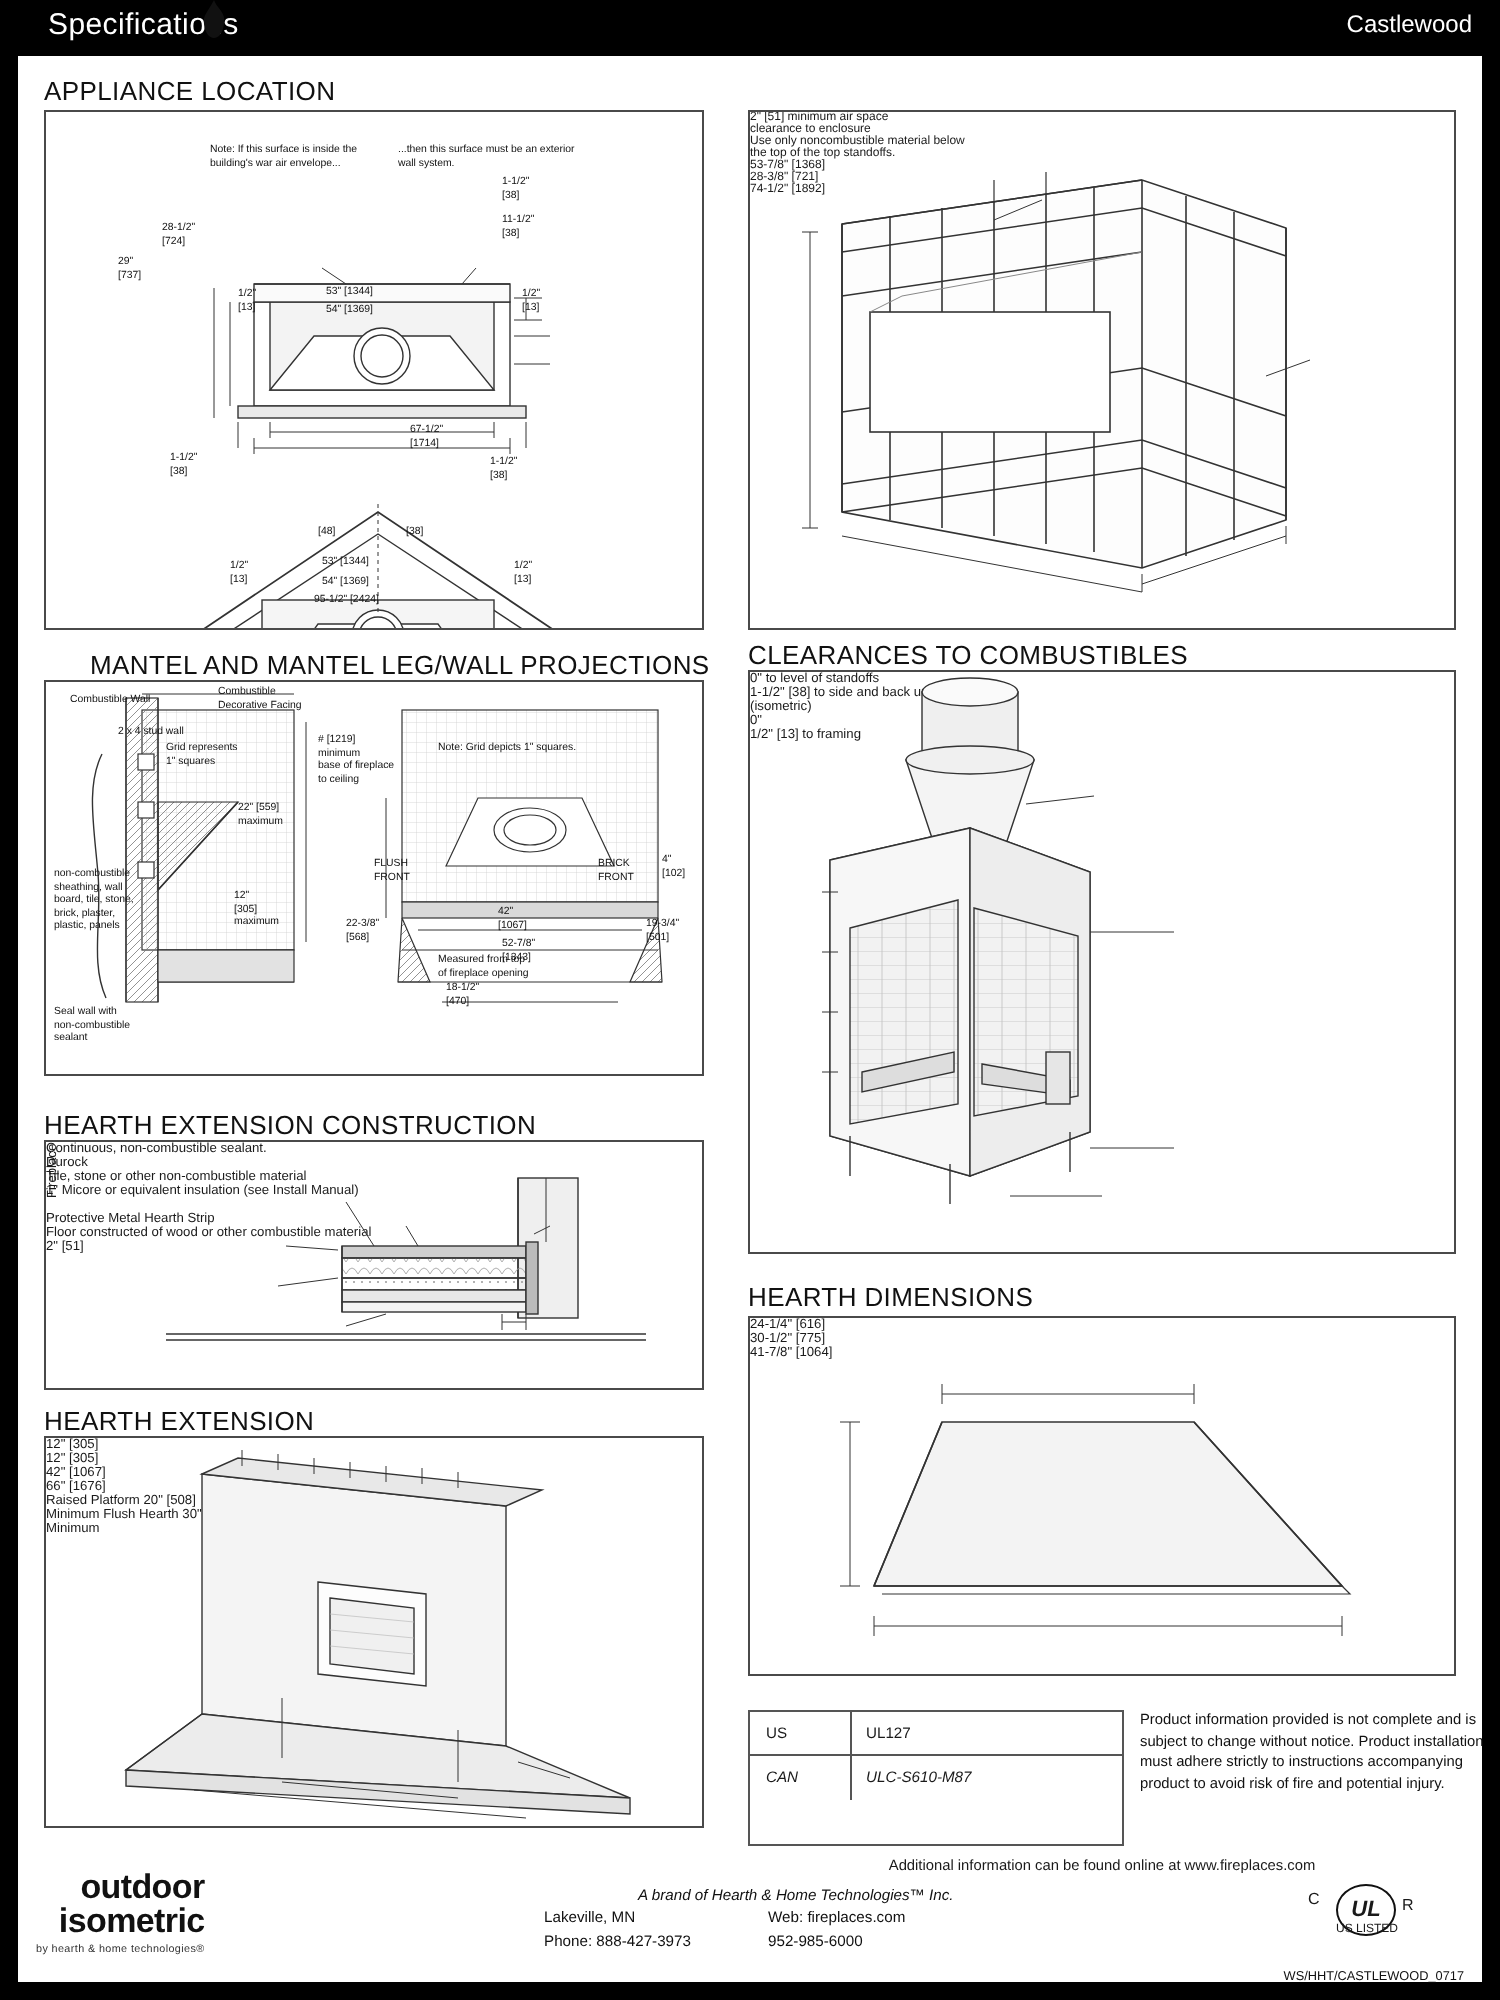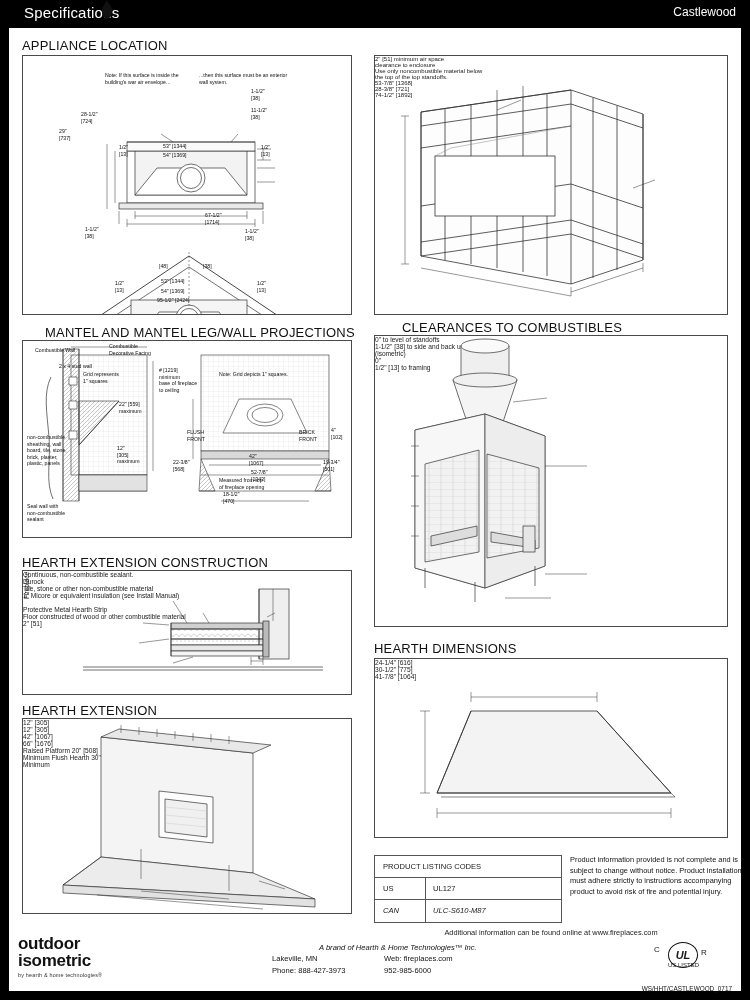--- a/index.html
+++ b/index.html
@@ -72,21 +72,21 @@
   .pl-row:last-child { border-bottom:none;font-style:italic; }
   .pl-row .c1 { position:absolute; left:8px; top:0; line-height:22px; font-size:7.6px; }
   .pl-row .c2 { position:absolute; left:58px; top:0; line-height:22px; font-size:7.6px; }
   .pl-div { position:absolute; left:50px; top:0; width:1px; height:100%; background:#555; }
 
   .disclaimer {
     position:absolute; font-size:7.4px; line-height:1.45; color:#111; width:178px;
   }
 
   
-  .footer-logo { position:absolute; left:18px; bottom:22px; }
+  .footer-logo { position:absolute; left:18px; bottom:22px;text-align:right; }
   .fl-main { font-size:17px; font-weight:bold; color:#111; line-height:1; letter-spacing:-.3px; }
   .fl-sub { font-size:5.4px; color:#333; margin-top:3px; letter-spacing:.2px; }
   .flame {
     position:absolute; left:100px; bottom:30px; width:14px; height:20px;
   }
   .footer-addr {
     position:absolute; left:272px; bottom:24px; font-size:7.6px; line-height:1.5; color:#111;
   }
   .footer-code {
     position:absolute; right:18px; bottom:8px; font-size:6.4px; color:#111;
@@ -114,21 +114,21 @@
     <div class="tb-title">Specifications</div>
     <div class="tb-brand">Castlewood</div>
   </div>
   <div class="rail-left"></div>
   <div class="rail-right"></div>
   <div class="rail-bottom"></div>
 
   <div class="sec-title" style="left:22px; top:38px;">APPLIANCE LOCATION</div>
   <div class="sec-title" style="left:374px; top:38px;margin-top:31px;">FRAMING DIMENSIONS</div>
   <div class="sec-title" style="left:22px; top:325px;margin-left:23px;">MANTEL AND MANTEL LEG/WALL PROJECTIONS</div>
-  <div class="sec-title" style="left:374px; top:320px;margin-left:28px;">CLEARANCES TO COMBUSTIBLES</div>
+  <div class="sec-title" style="left:374px; top:320px;">CLEARANCES TO COMBUSTIBLES</div>
   <div class="sec-title" style="left:22px; top:555px;">HEARTH EXTENSION CONSTRUCTION</div>
   <div class="sec-title" style="left:22px; top:703px;">HEARTH EXTENSION</div>
   <div class="sec-title" style="left:374px; top:641px;">HEARTH DIMENSIONS</div>
 
   <div class="fig" style="left:22px; top:55px; width:330px; height:260px;">
     <svg width="330" height="260">
       <g stroke="#333" fill="none" stroke-width="0.7">
 
         <rect x="104" y="95" width="128" height="52"></rect>
         <rect x="112" y="95" width="112" height="44" fill="#f3f3f3"></rect>
@@ -548,21 +548,20 @@
     </svg>
     <div class="lbl7" style="left:130px; top:16px;">24-1/4"
 [616]</div>
     <div class="lbl7" style="left:6px; top:82px;">30-1/2"
 [775]</div>
     <div class="lbl7" style="left:148px; top:156px;">41-7/8"
 [1064]</div>
   </div>
 
   <div class="pl-table" style="left:374px; top:855px; width:188px; height:68px;">
-    <div class="pl-head">PRODUCT LISTING CODES</div>
     <div class="pl-row">
       <div class="pl-div"></div>
       <div class="c1">US</div>
       <div class="c2">UL127</div>
     </div>
     <div class="pl-row">
       <div class="pl-div"></div>
       <div class="c1">CAN</div>
       <div class="c2">ULC-S610-M87</div>
     </div>

